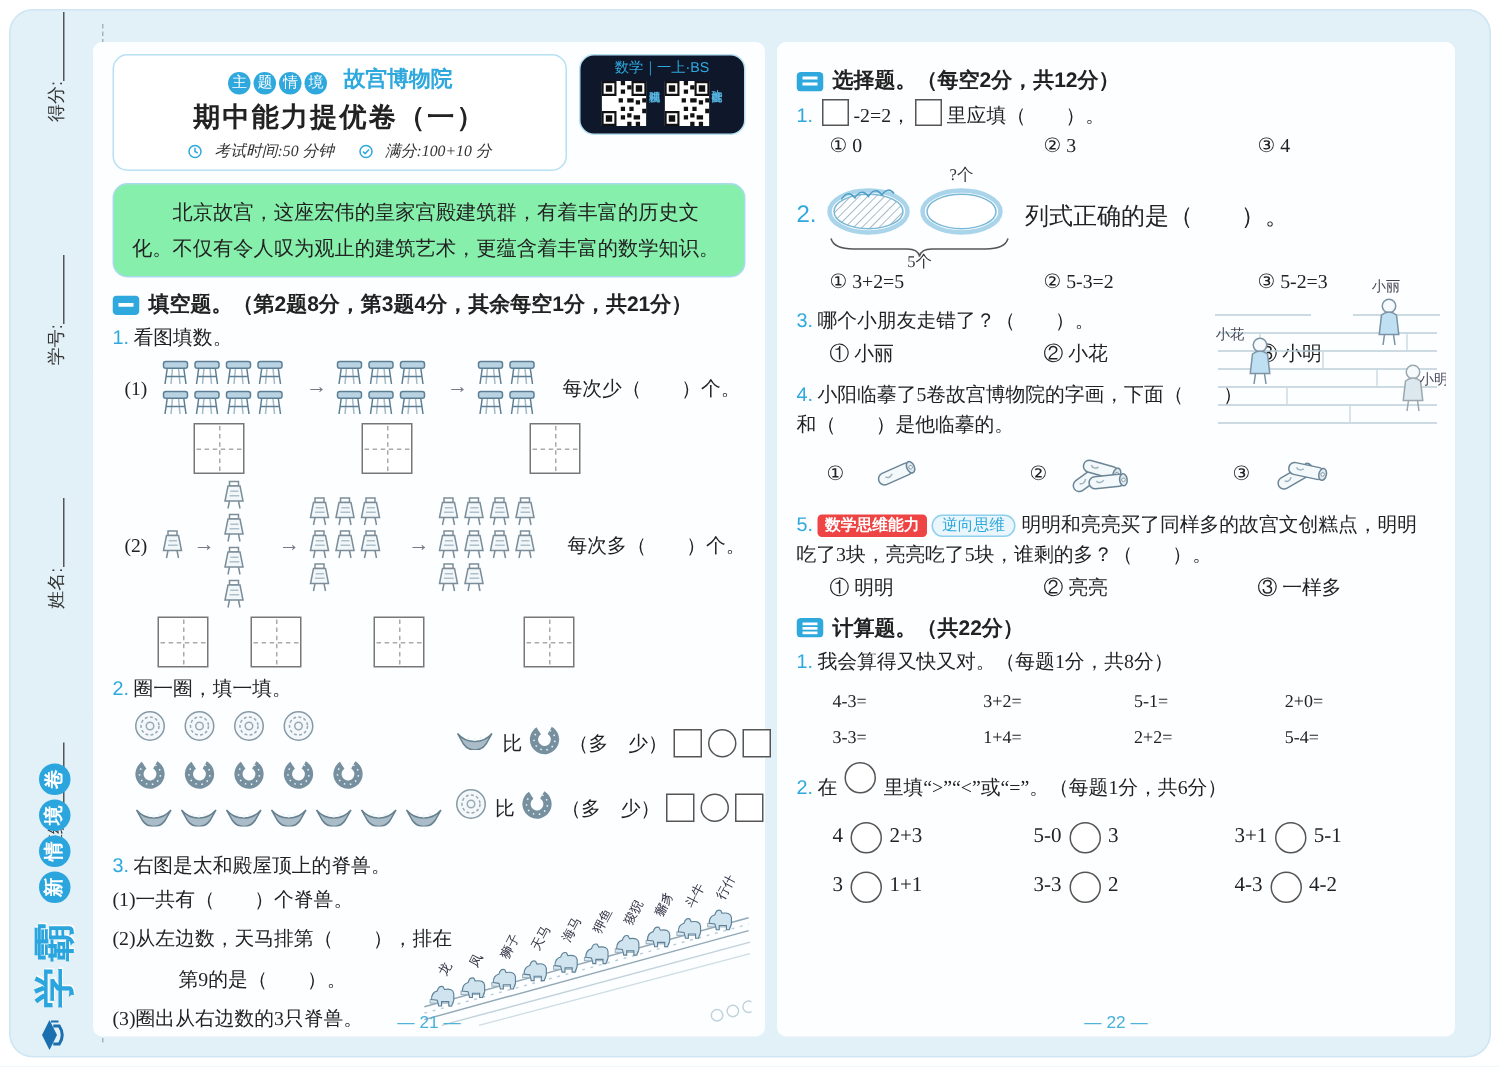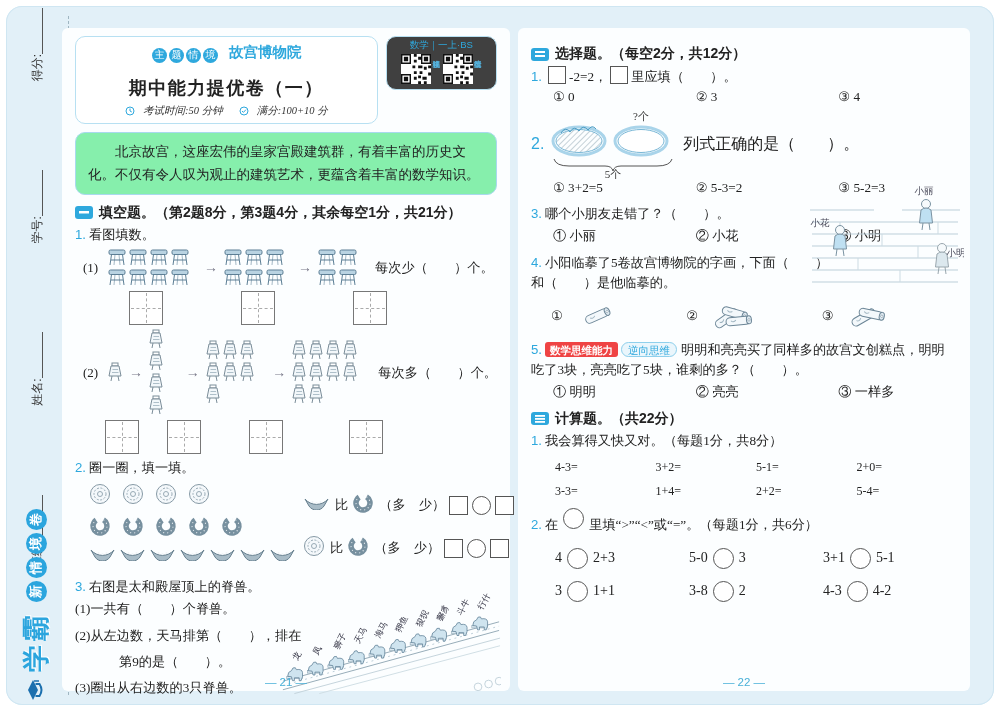--- a/index.html
+++ b/index.html
@@ -32,25 +32,25 @@
     font-size:11.5px;font-family:"Liberation Sans",sans-serif;margin-top:45px;}
   
   .header-row{display:flex;align-items:flex-start;}
   .header-box{border:1.5px solid #b7e0f2;border-radius:10px;padding:6px 10px 5px;width:300px;background:#fff;}
   .badge-row{text-align:center;}
   .cchar{display:inline-flex;width:15px;height:15px;border-radius:50%;background:#2ea8dd;color:#fff;
     font-size:10px;align-items:center;justify-content:center;margin:0 1px;
     font-family:"Liberation Sans",sans-serif;}
   .theme{color:#2ea8dd;font-weight:bold;font-size:14.5px;margin-left:6px;
     font-family:"Liberation Sans",sans-serif;vertical-align:1px;}
-  .title{text-align:center;font-size:18px;font-weight:bold;letter-spacing:1.5px;margin-top:13px;}
+  .title{text-align:center;font-size:18px;font-weight:bold;letter-spacing:1.5px;margin-top:3px;}
   .meta{display:flex;justify-content:center;gap:16px;font-size:10.5px;color:#333;margin-top:4px;
     font-style:italic;align-items:center;}
   .meta .mi{display:flex;align-items:center;gap:8px;}
-  .qr-tab{margin-left:8px;border:1.5px solid #b7e0f2;border-radius:10px;background:#404040;
+  .qr-tab{margin-left:8px;border:1.5px solid #b7e0f2;border-radius:10px;background:#0f172a;
     padding:2px 6px 5px;width:104px;}
   .edition{color:#2ea8dd;font-size:9.5px;text-align:center;font-family:"Liberation Sans",sans-serif;
     margin-bottom:2px;white-space:nowrap;}
   .qrs{display:flex;justify-content:center;gap:3px;}
   .qr-unit{display:flex;align-items:flex-start;}
   .qr{width:30px;height:30px;}
   .qr-label{writing-mode:vertical-rl;font-size:7.5px;color:#56b6e2;line-height:1;margin-left:1px;
     font-family:"Liberation Sans",sans-serif;}
   
   .intro-box{border:1.5px solid #a9d9ee;border-radius:10px;padding:7px 12px;margin-top:8px;
@@ -865,21 +865,21 @@
           <span>5-1</span>
         </span>
     </div>
     <div class="cmprow">
       <span class="cmpcell">
           <span>3</span>
           <span class="ccmp"></span>
           <span>1+1</span>
         </span>
       <span class="cmpcell">
-          <span>3-8</span>
+          <span>3-3</span>
           <span class="ccmp"></span>
           <span>2</span>
         </span>
       <span class="cmpcell">
           <span>4-3</span>
           <span class="ccmp"></span>
           <span>4-2</span>
         </span>
     </div>
 

